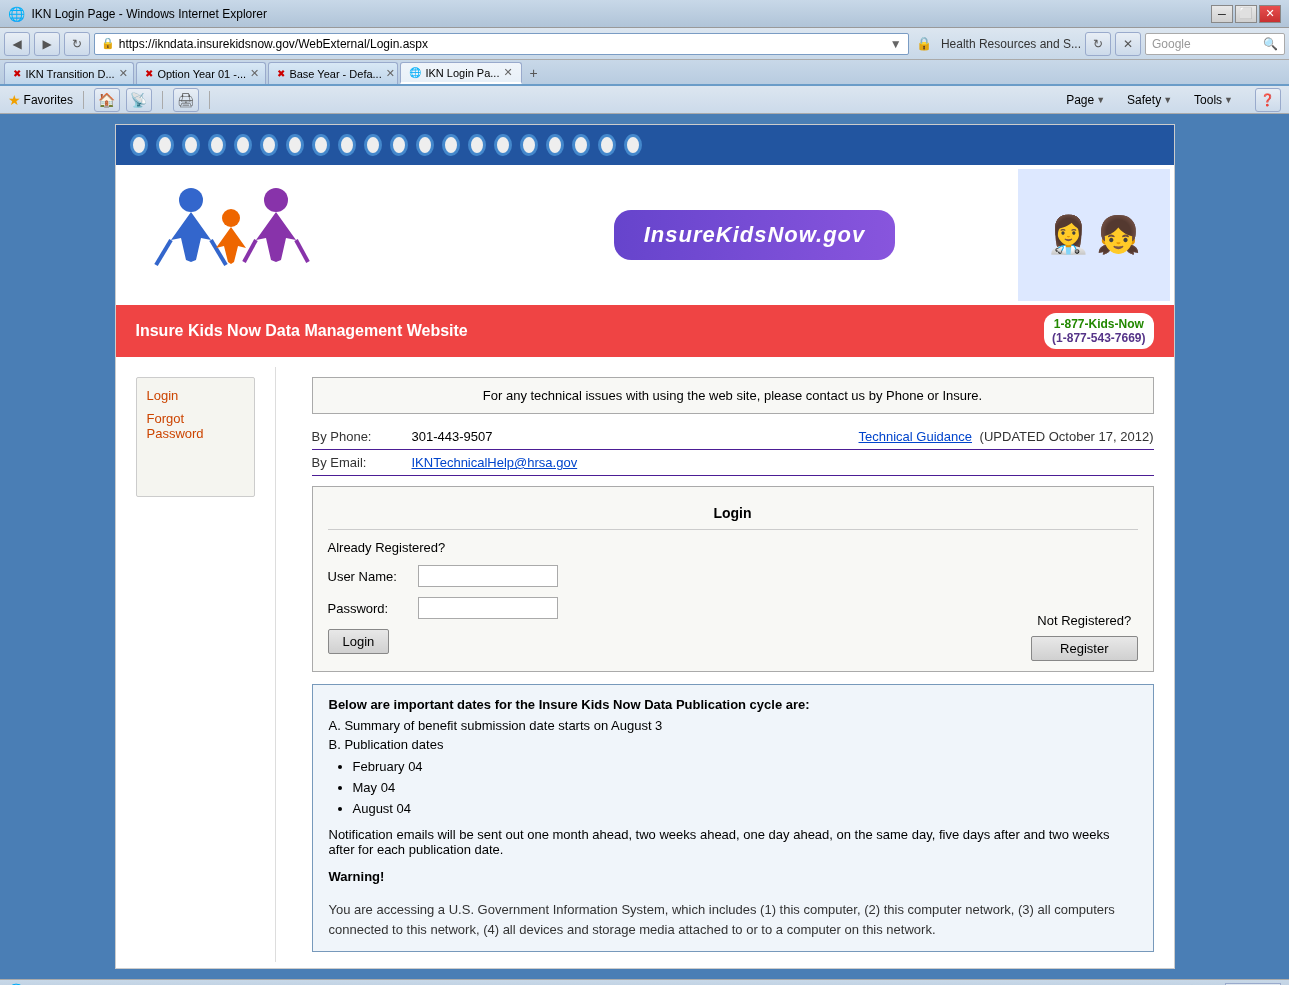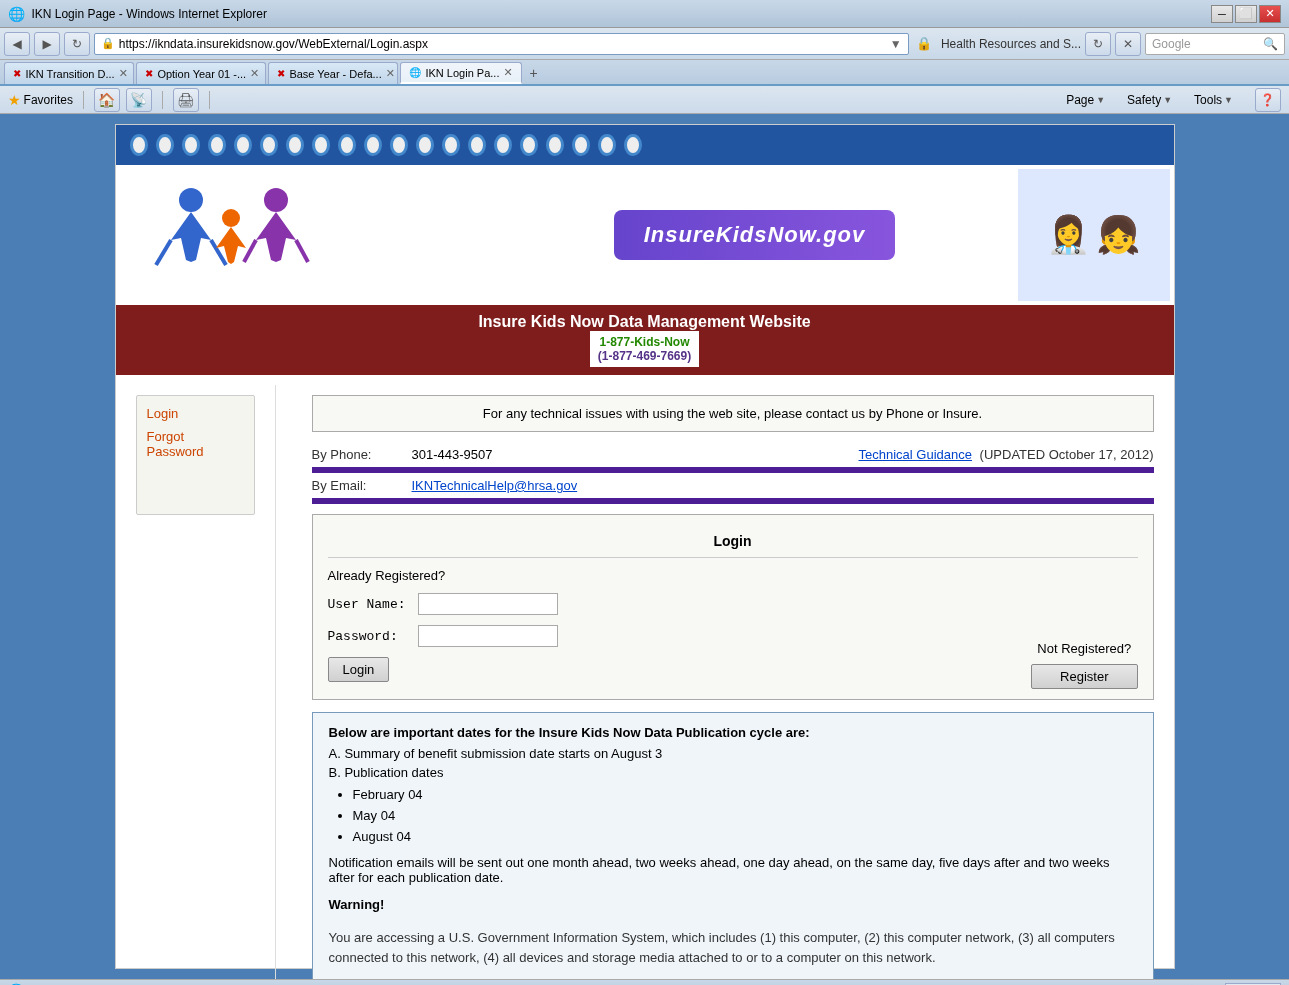--- a/index.html
+++ b/index.html
@@ -37,48 +37,48 @@
     .page-wrapper { background: #4a7eb5; padding: 10px; height: calc(985px - 120px); overflow: hidden; display: flex; justify-content: center; }
     .page-inner { background: white; width: 1060px; min-height: 820px; border: 1px solid #ccc; }
 
     
     .notebook-rings { background: #2255a0; height: 40px; display: flex; align-items: center; padding: 0 10px; }
     .ring { display: inline-block; width: 18px; height: 22px; border-radius: 50%; border: 3px solid #4488cc; background: #eee; margin: 0 4px; }
 
     
     .header-area { background: white; display: flex; align-items: center; padding: 10px 20px; position: relative; min-height: 140px; }
     .logo-figures { display: flex; align-items: flex-end; margin-right: 20px; }
-    .ikn-logo-text { background: linear-gradient(to right, #6644cc, #8855dd); color: white; padding: 12px 30px; border-radius: 8px; font-size: 22px; font-weight: bold; font-style: italic; letter-spacing: 1px; }
+    .ikn-logo-text { background: linear-gradient(to right, #6644cc, #8855dd); color: white; padding: 12px 30px; border-radius: 17px; font-size: 22px; font-weight: bold; font-style: italic; letter-spacing: 1px; }
     .header-photo { position: absolute; right: 0; top: 0; width: 160px; height: 140px; background: #dde8ff; border: 4px solid white; display: flex; align-items: center; justify-content: center; overflow: hidden; }
 
-    .orange-banner { background: #7f1d1d; color: white; font-size: 16px; font-weight: bold; padding: 8px 20px; display: flex; align-items: center; justify-content: space-between; flex-direction: column; }
-    .phone-badge { background: white; color: #333; font-size: 12px; font-weight: bold; padding: 4px 8px; border-radius: 0; text-align: center; }
+    .orange-banner { background: #ef4444; color: white; font-size: 16px; font-weight: bold; padding: 8px 20px; display: flex; align-items: center; justify-content: space-between; }
+    .phone-badge { background: white; color: #333; font-size: 12px; font-weight: bold; padding: 4px 8px; border-radius: 12px; text-align: center; }
     .phone-green { color: #228800; }
     .phone-purple { color: #553388; }
 
     
     .main-content { display: flex; gap: 16px; padding: 10px 0; }
     .left-nav { width: 160px; padding: 10px 20px; border-right: 1px solid #ddd; }
     .nav-link { color: #cc4400; font-size: 13px; cursor: pointer; display: block; margin-bottom: 8px; text-decoration: none; }
     .left-nav-paper { background: #f5f5f0; border: 1px solid #ccc; border-radius: 2px; padding: 10px; min-height: 120px; }
 
     .right-content { flex: 1; padding: 10px 20px; }
 
     .notice-box { border: 1px solid #aaa; background: #f8f8f5; padding: 10px 15px; text-align: center; font-size: 13px; margin-bottom: 10px; }
-    .contact-row { display: flex; align-items: center; padding: 5px 0; border-bottom: 6px solid #4c1d95; }
+    .contact-row { display: flex; align-items: center; padding: 5px 0; border-bottom: 1px solid #4c1d95; }
     .contact-label { width: 100px; color: #333; }
     .contact-value { flex: 1; color: #000; }
     .link-blue { color: #0044cc; text-decoration: underline; cursor: pointer; }
 
     .login-box { border: 1px solid #aaa; background: #f8f8f5; padding: 10px 15px; margin-top: 10px; }
     .login-title { text-align: center; font-weight: bold; font-size: 14px; padding: 8px; border-bottom: 1px solid #ccc; margin-bottom: 10px; }
     .form-section { display: flex; align-items: flex-start; gap: 20px; }
     .form-left { flex: 1; }
     .form-row { display: flex; align-items: center; margin-bottom: 10px; }
-    .form-label { width: 90px; font-size: 13px; font-family: Liberation Mono, monospace; }
+    .form-label { width: 90px; font-size: 13px; }
     .form-input { height: 22px; width: 140px; border: 1px solid #aaa; background: white; font-size: 12px; }
     .form-right { text-align: center; padding-top: 0; }
     .not-registered { font-size: 13px; margin-bottom: 8px; margin-top: 48px; }
     .register-btn { background: linear-gradient(to bottom, #e8e8e8, #d0d0d0); border: 1px solid #888; padding: 4px 28px; font-size: 13px; cursor: pointer; border-radius: 2px; }
 
     .login-btn { background: linear-gradient(to bottom, #e8e8e8, #d0d0d0); border: 1px solid #888; padding: 4px 14px; font-size: 13px; cursor: pointer; border-radius: 2px; }
 
     .info-box { border: 1px solid #7799bb; background: #f0f5fa; padding: 12px 16px; margin-top: 12px; }
     .info-title { font-weight: bold; margin-bottom: 6px; }
     .info-text { font-size: 13px; margin-bottom: 4px; }
@@ -230,21 +230,21 @@
           <span>👩‍⚕️</span>
           <span>👧</span>
         </div>
       </div>
     </div>
 
     <div class="orange-banner">
       <span>Insure Kids Now Data Management Website</span>
       <div class="phone-badge">
         <div class="phone-green">1-877-Kids-Now</div>
-        <div class="phone-purple">(1-877-469-7669)</div>
+        <div class="phone-purple">(1-877-543-7669)</div>
       </div>
     </div>
 
     <div class="main-content">
 
       <div class="left-nav">
         <div class="left-nav-paper">
           <a class="nav-link">Login</a>
           <a class="nav-link">Forgot Password</a>
         </div>

